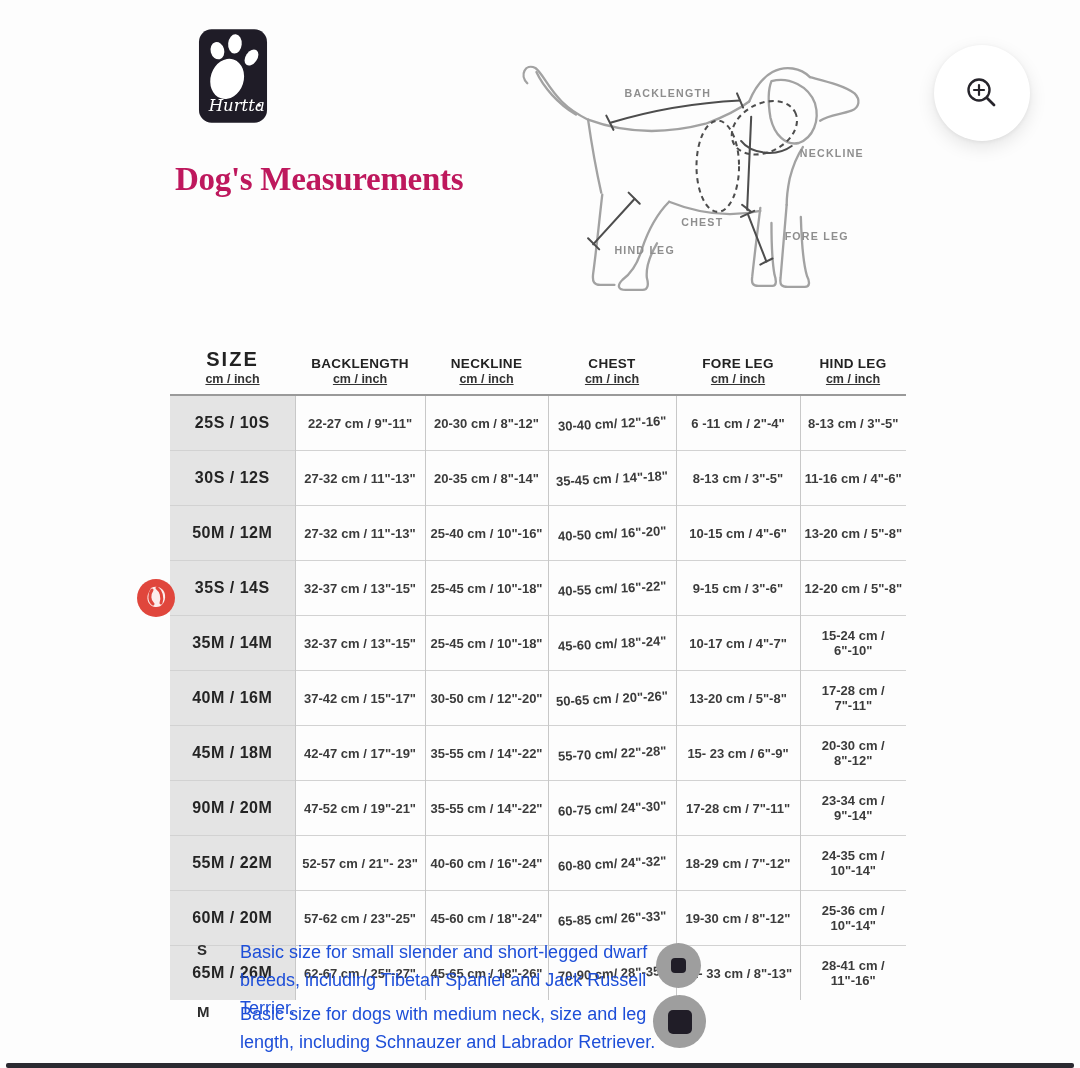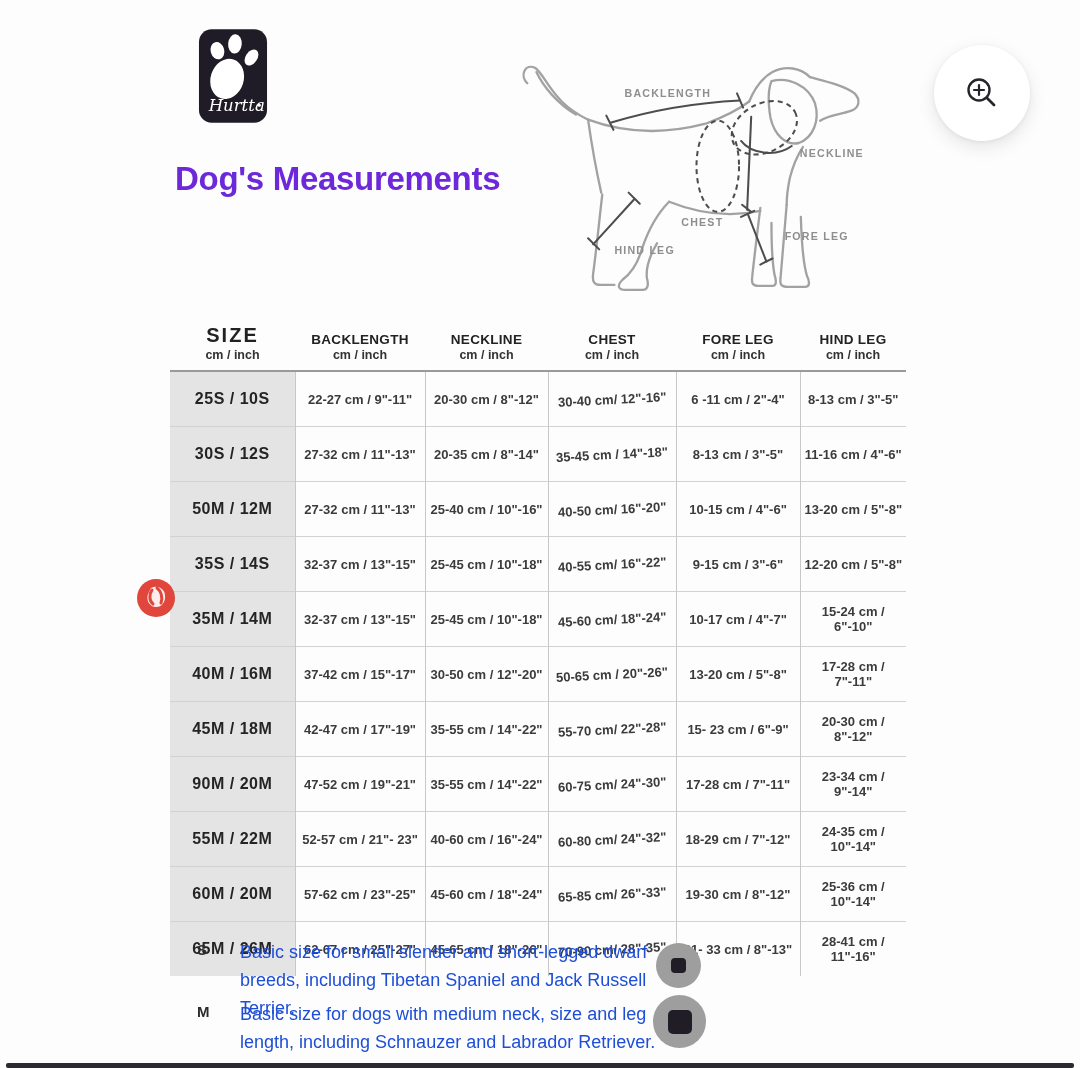--- a/index.html
+++ b/index.html
@@ -6,22 +6,23 @@
   .canvas{
     position:relative;width:1080px;height:1068px;overflow:hidden;
     background:#fdfdfd;color:#2b2b2b;
     font-family:"Liberation Sans",sans-serif;
   }
   
   .logo{position:absolute;left:198px;top:28px;width:70px;height:96px;}
   
   .title{
     position:absolute;left:175px;top:158px;width:420px;
-    font-size:33px;font-weight:800;line-height:1.28;color:#6d28d9;
+    font-size:33px;font-weight:800;line-height:1.28;color:#be185d;
     letter-spacing:-0.3px;
+    font-family:Liberation Serif, serif;
   }
   
   .diagram{position:absolute;left:505px;top:52px;width:385px;height:260px;}
   .dline{stroke:#a2a2a2;stroke-width:2.3;fill:none;stroke-linecap:round;stroke-linejoin:round;}
   .dfill{stroke:#a2a2a2;stroke-width:2.3;fill:#fdfdfd;stroke-linejoin:round;}
   .measure{stroke:#4d4d4d;stroke-width:2;fill:none;stroke-linecap:round;}
   .dashed{stroke:#4d4d4d;stroke-width:2;fill:none;stroke-dasharray:5 4;}
   .dlabel{fill:#8e8e8e;font-size:10.5px;font-weight:bold;letter-spacing:1.2px;font-family:"Liberation Sans",sans-serif;}
   
   .zoom-btn{
@@ -31,22 +32,22 @@
     display:flex;align-items:center;justify-content:center;
   }
   
   .size-table{
     position:absolute;left:170px;top:318px;width:736px;border-collapse:collapse;
     table-layout:fixed;
   }
   .size-table th{padding:6px 2px 8px;vertical-align:bottom;}
   .size-table thead tr{border-bottom:2px solid #9a9a9a;}
   .hdr-label{display:block;font-size:13.5px;font-weight:bold;color:#222;letter-spacing:.3px;}
-  .hdr-label.big{font-size:20px;letter-spacing:2px;}
-  .hdr-unit{display:block;font-size:12.5px;font-weight:600;color:#333;margin-top:1px;}
+  .hdr-label.big{font-size:20px;letter-spacing:2px;margin-top:24px;}
+  .hdr-unit{display:block;font-size:12.5px;font-weight:600;color:#333;margin-top:1px;text-decoration:underline;}
   .size-table td{
     height:50px;text-align:center;vertical-align:middle;
     font-size:13px;font-weight:600;color:#3b3b3b;
     border-top:1px solid #d2d2d2;padding:2px;
   }
   .size-table tbody tr:first-child td{border-top:none;margin-top:23px;}
   .size-table td + td{border-left:1px solid #c8c8c8;}
   .size-table td.size{
     background:#e4e4e4;font-size:16px;font-weight:bold;color:#242424;letter-spacing:.5px;
   }

